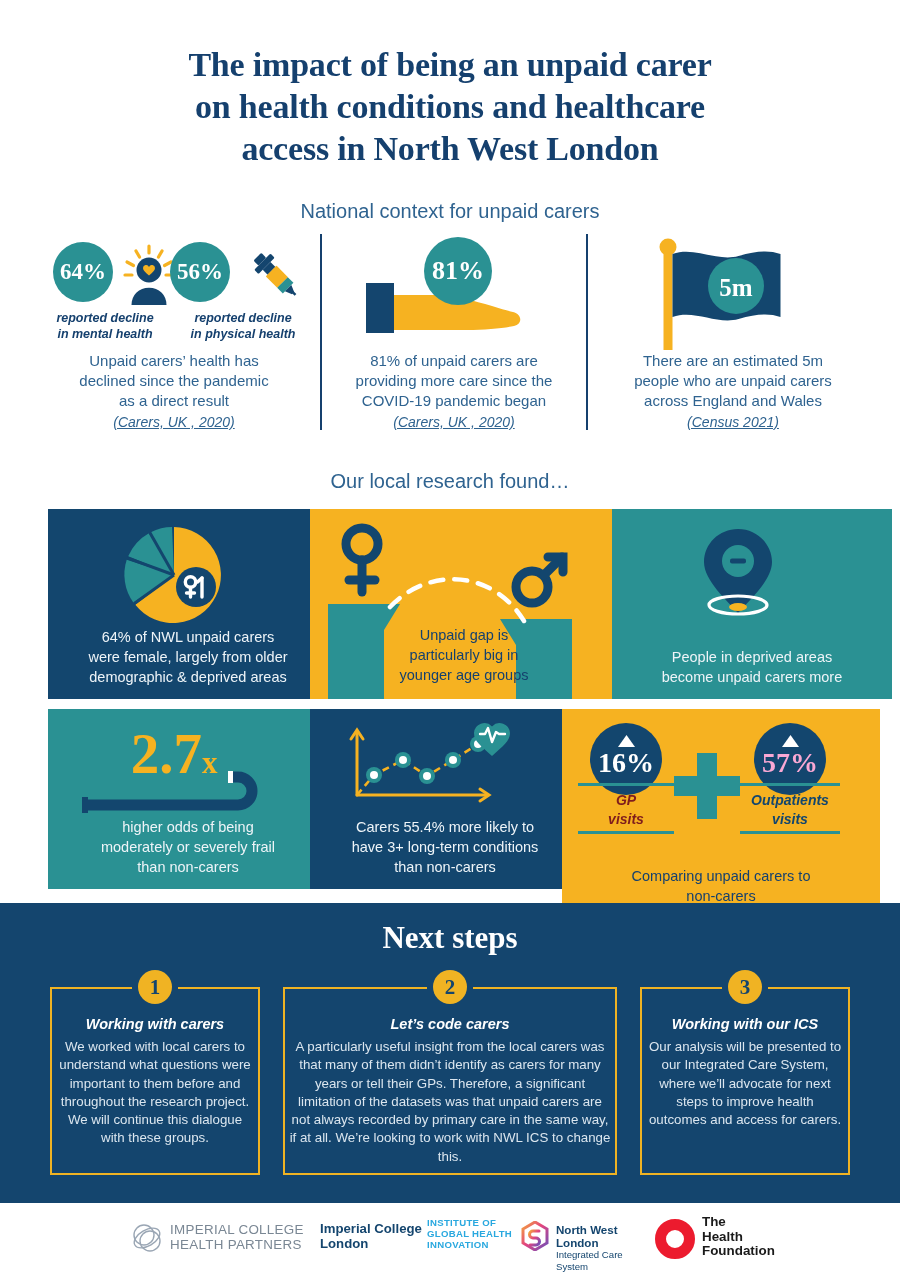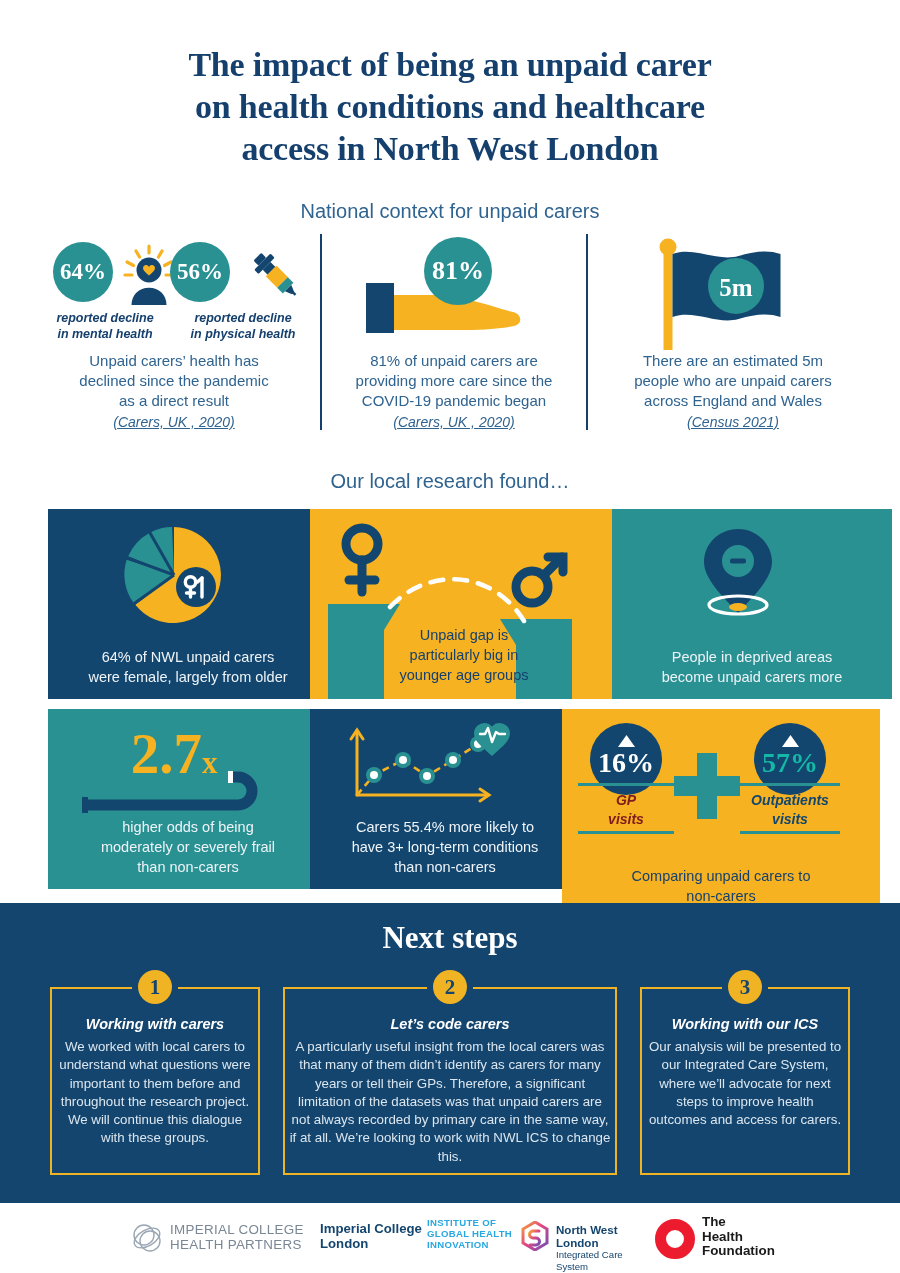--- a/index.html
+++ b/index.html
@@ -235,20 +235,21 @@
         <circle cx="80.5" cy="61" r="5.2"></circle>
         <line x1="80.5" y1="66.5" x2="80.5" y2="76"></line>
         <line x1="76.5" y1="72" x2="84.5" y2="72"></line>
         <line x1="92" y1="57" x2="92" y2="76"></line>
         <path d="M92 57 l-4.5 4"></path>
       </g>
     </svg>
     <div class="cardtext t-white">
       <div>64% of NWL unpaid carers</div>
       <div>were female, largely from older</div>
+      <div>demographic &amp; deprived areas</div>
     </div>
   </div>
 
   <div class="card yellow" style="left:310px;top:509px;width:280px;height:190px;">
     <svg style="position:absolute;left:0;top:0;" width="280" height="190" viewBox="0 0 280 190">
 
       <path d="M18 95 h72 l-16 26 v69 h-56 z" fill="#2a9193"></path>
 
       <path d="M262 110 h-72 l16 26 v54 h56 z" fill="#2a9193"></path>
 
@@ -360,21 +361,21 @@
         <div>GP</div>
         <div>visits</div>
       </div>
     </div>
 
     <div style="position:absolute;left:178px;top:14px;width:100px;">
       <div style="position:absolute;left:14px;top:0;width:72px;height:72px;border-radius:50%;background:#13466e;">
         <svg style="position:absolute;left:28px;top:12px;" width="17" height="12" viewBox="0 0 17 12">
           <path d="M8.5 0 L17 12 H0 z" fill="#ffffff"></path>
         </svg>
-        <div style="position:absolute;left:0;top:24px;width:72px;text-align:center;color:#14b8a6;
+        <div style="position:absolute;left:0;top:24px;width:72px;text-align:center;color:#f9a8d4;
                     font-family:'Liberation Serif',serif;font-weight:bold;font-size:28px;">57%</div>
       </div>
       <div style="position:absolute;left:0;top:60px;width:100px;height:2.5px;background:#2a9193;"></div>
       <div style="position:absolute;left:0;top:108px;width:100px;height:2.5px;background:#2a9193;"></div>
       <div style="position:absolute;left:0;top:68px;width:100px;text-align:center;color:#13466e;
                   font-style:italic;font-weight:bold;font-size:14px;line-height:19px;">
         <div>Outpatients</div>
         <div>visits</div>
       </div>
     </div>

